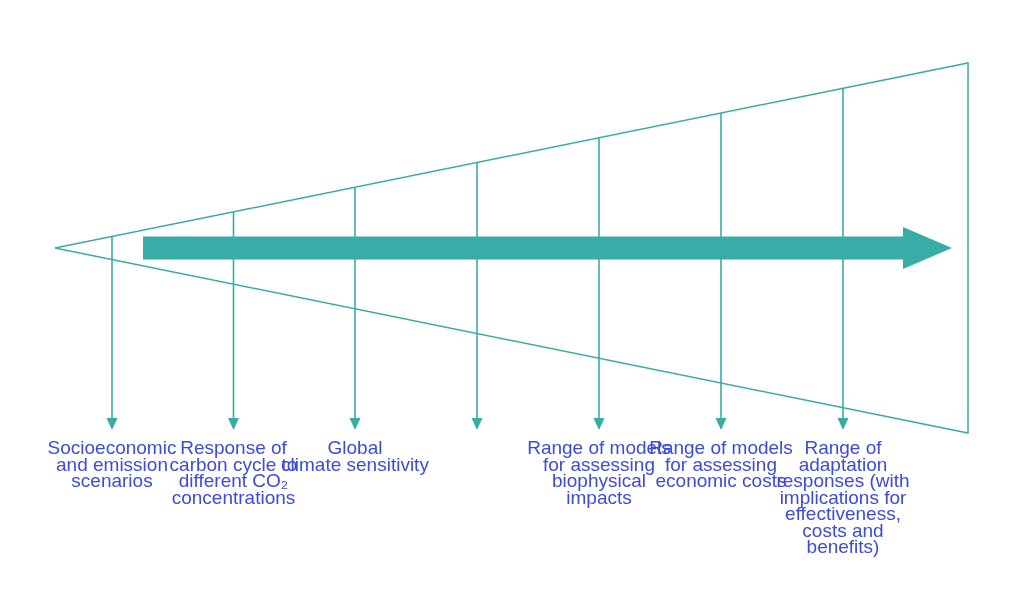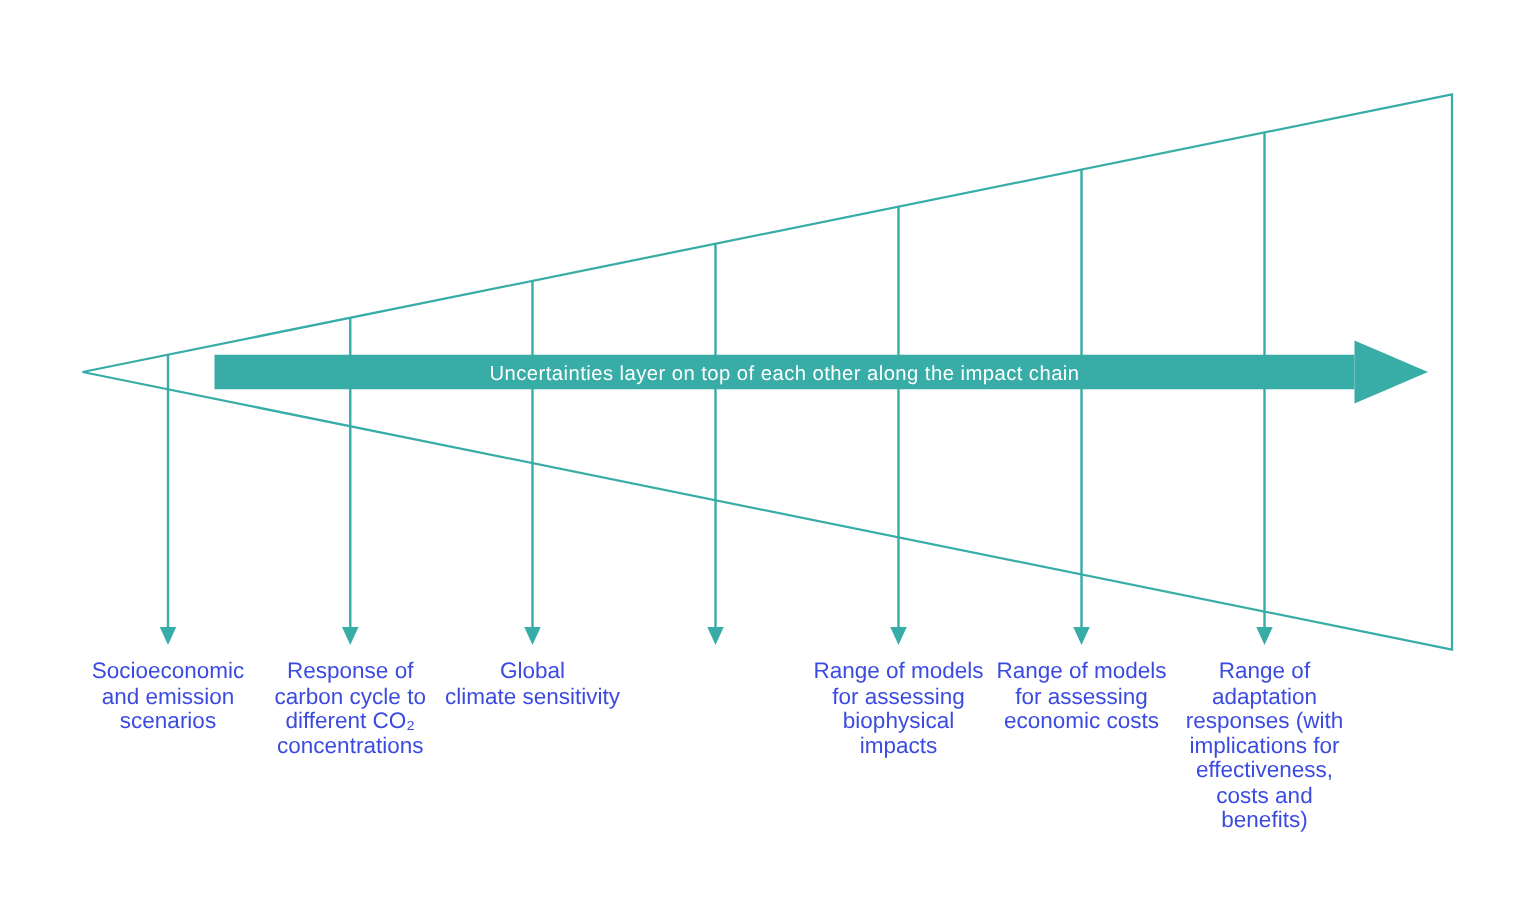--- a/index.html
+++ b/index.html
@@ -49,21 +49,21 @@
     font-size: 13.5px;
     letter-spacing: 0.3px;
     white-space: nowrap;
     pointer-events: none;
   }
   .impact-label {
     position: absolute;
     top: 440px;
     transform: translateX(-50%);
     color: var(--blue, #3B4BE1);
-    font-size: 15px;
+    font-size: 19px;
     line-height: 16.5px;
     text-align: center;
     white-space: pre-line;
     width: 160px;
     font-weight: 500;
   }
 </style>
 </head>
 <body>
 
@@ -101,21 +101,20 @@
       <line class="teal-line" x1="843" y1="88.3" x2="843" y2="419"></line>
       <polygon class="teal-fill" points="837.5,418 848.5,418 843,430"></polygon>
     </g>
 
     <g>
       <rect class="teal-fill" x="143" y="236.5" width="760" height="23"></rect>
       <polygon class="teal-fill" points="903,227 952,248 903,269"></polygon>
     </g>
   </svg>
 
-  <div id="banner-text">Uncertainties layer on top of each other along the impact chain</div>
 
   <div class="impact-label" style="left:112px">Socioeconomic
 and emission
 scenarios</div>
 
   <div class="impact-label" style="left:233.5px">Response of
 carbon cycle to
 different CO₂
 concentrations</div>
 

